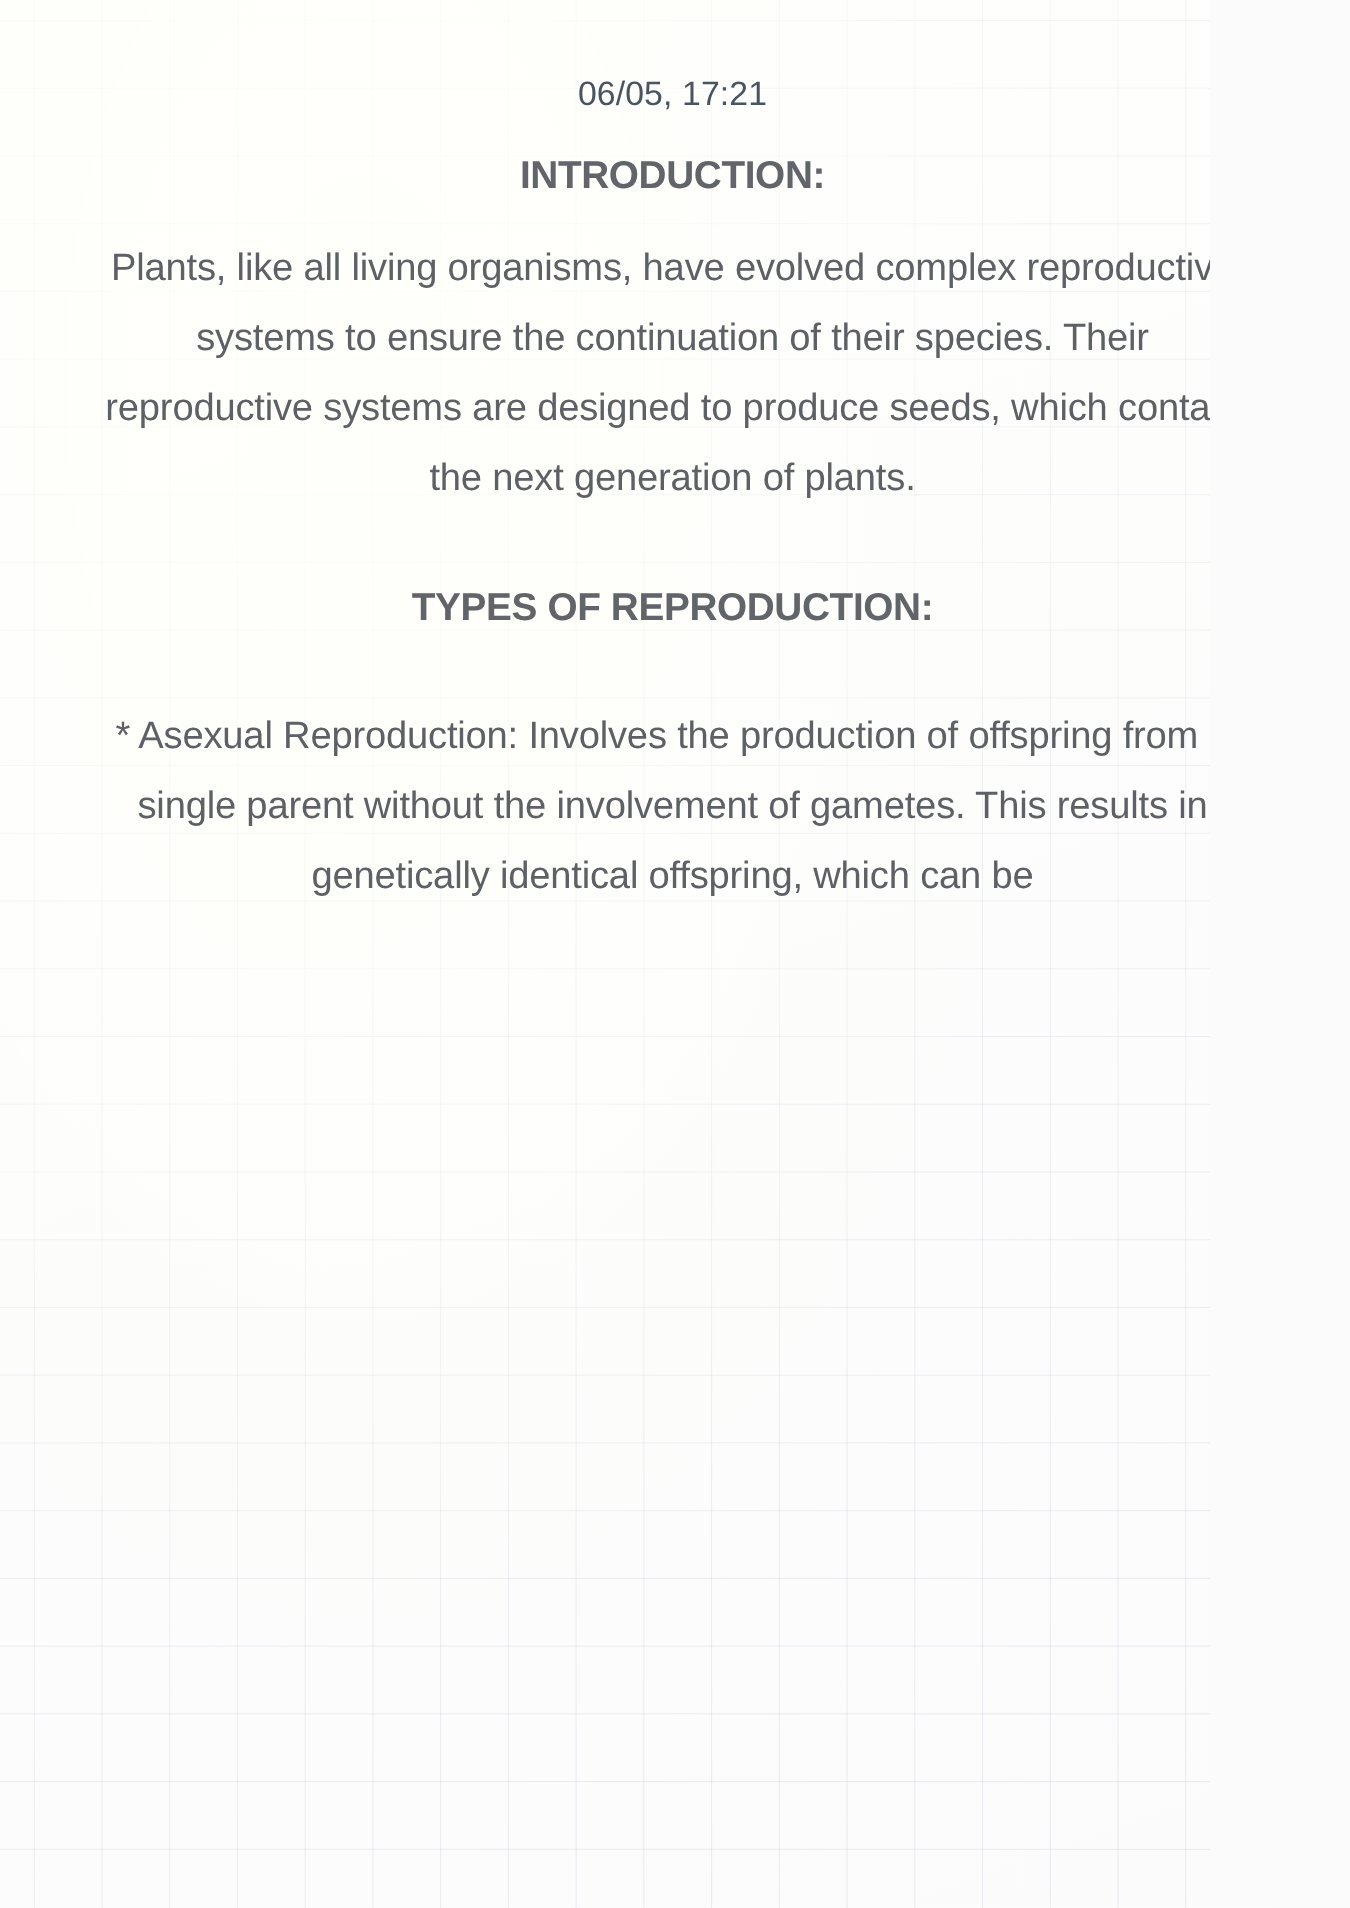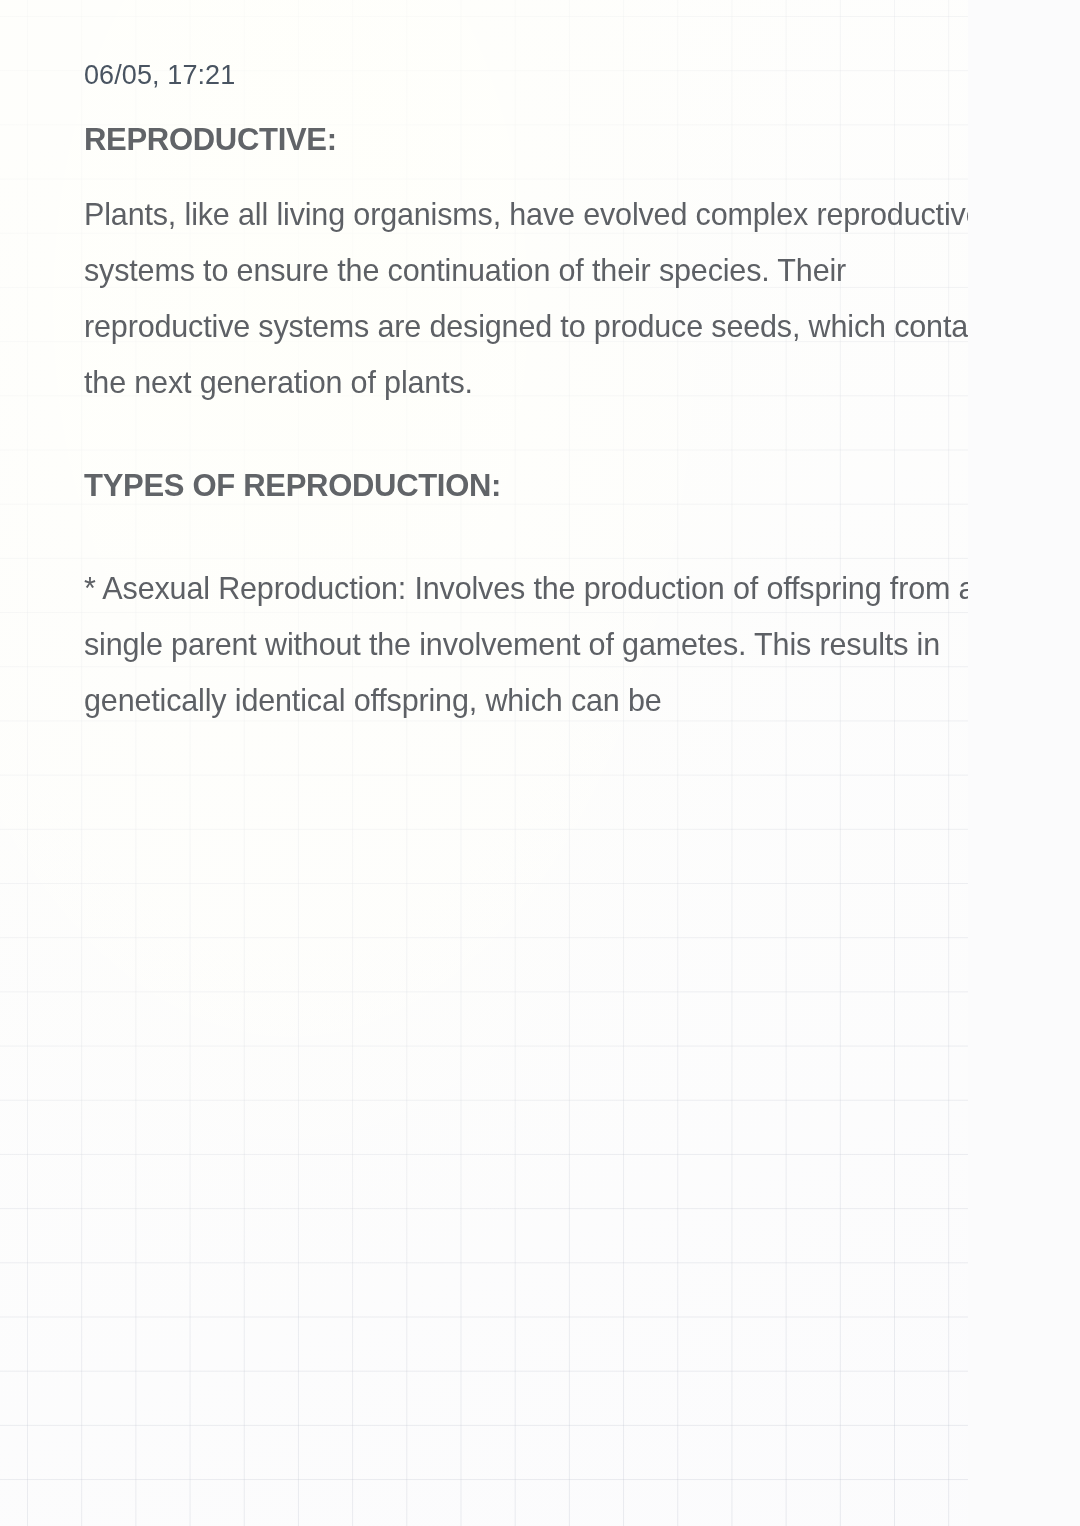--- a/index.html
+++ b/index.html
@@ -22,20 +22,21 @@
     width: 968px;
     height: 1526px;
     box-sizing: border-box;
     background-color: #fcfcfd;
     background-image:
       linear-gradient(to right, rgba(150,158,178,0.30) 1px, transparent 1px),
       linear-gradient(to bottom, rgba(150,158,178,0.30) 1px, transparent 1px);
     background-size: 54.2px 54.2px;
     background-position: 27px 16px;
     overflow: hidden;
+    text-align: center;
   }
 
   
   #paper-wash {
     position: absolute;
     inset: 0;
     background:
       radial-gradient(ellipse at 30% 20%, rgba(255,255,250,0.85) 0%, rgba(255,255,255,0.0) 60%),
       linear-gradient(160deg, rgba(255,255,252,0.75) 0%, rgba(250,250,252,0.35) 100%);
     pointer-events: none;
@@ -100,21 +101,21 @@
 
 <div id="page">
 
   <div id="paper-wash"></div>
 
   <div id="content">
 
     <div class="timestamp">06/05, 17:21</div>
 
 
-    <h2 class="section-heading">REPRODUCTIVE:</h2>
+    <h2 class="section-heading">INTRODUCTION:</h2>
 
     <p class="body-text">Plants, like all living organisms, have evolved complex reproductive systems to ensure the continuation of their species.  Their reproductive systems are designed to produce seeds, which contain the next generation of plants.</p>
 
     <h2 class="section-heading spaced-above">TYPES OF REPRODUCTION:</h2>
 
 
     <p class="body-text para-gap">* Asexual Reproduction:  Involves the production of offspring from a single parent without the involvement of gametes. This results in genetically identical offspring, which can be</p>
 
   </div>
 </div>

